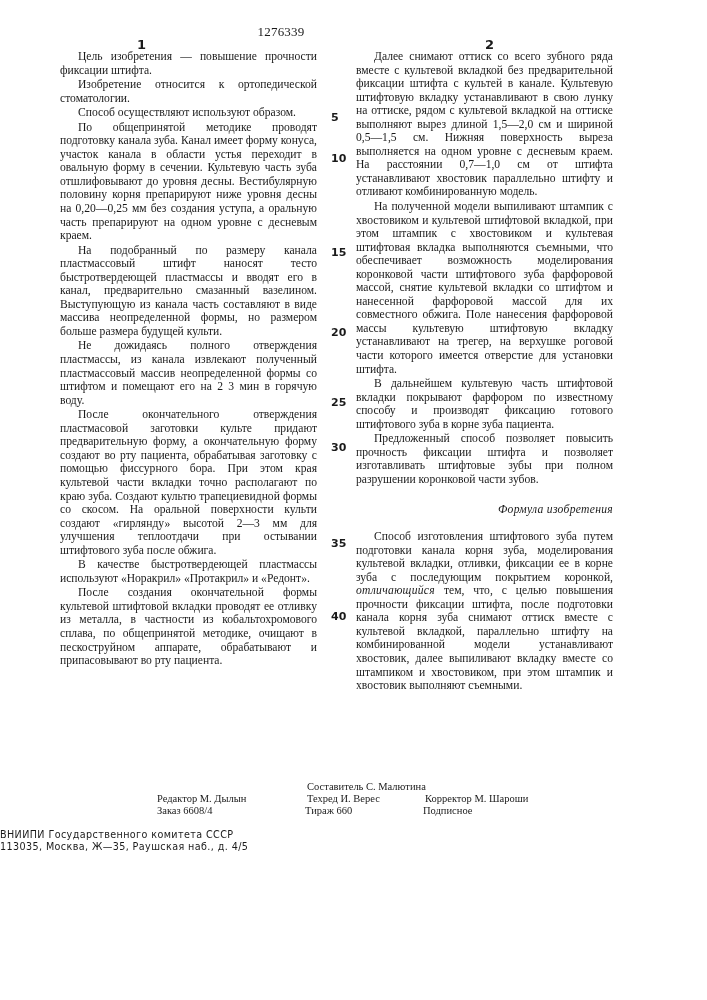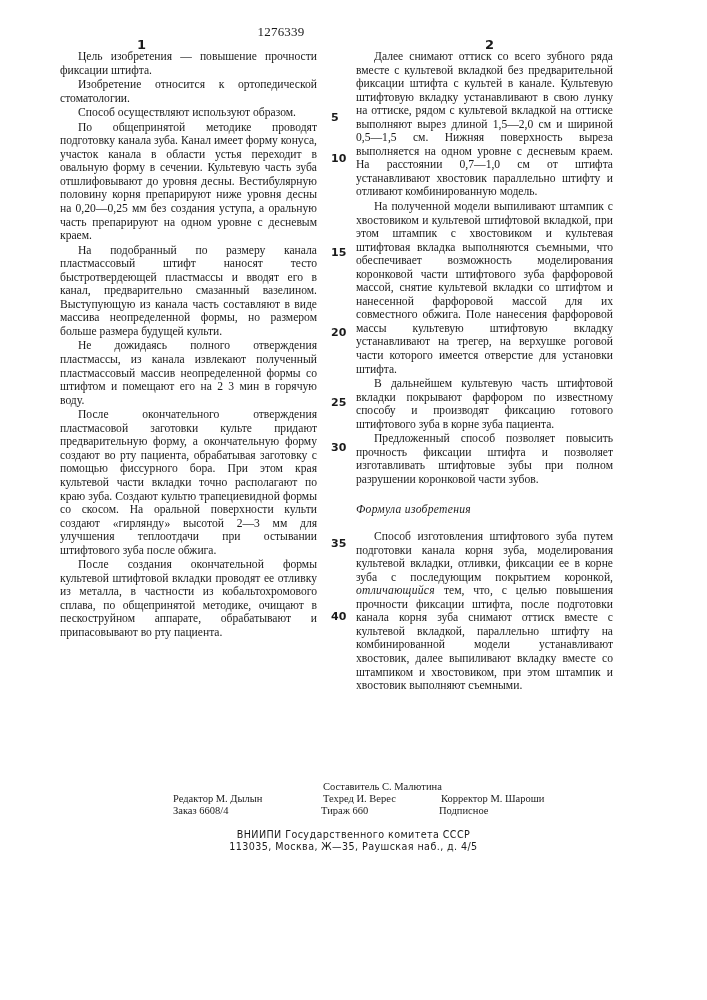--- a/index.html
+++ b/index.html
@@ -20,31 +20,31 @@
     .col-num.right { left: 485px; }
     .column {
       position: absolute; top: 50px; width: 257px;
       font-size: 11.6px; line-height: 13.55px; text-align: justify;
       hyphens: manual;
     }
     .column.left { left: 60px; }
     .column.right { left: 356px; }
     .column p { margin: 0 0 1px 0; text-indent: 18px; }
     .formula-head {
-      text-align: left; font-style: italic; margin: 16px 0 14px 0 !important;
+      text-align: right; font-style: italic; margin: 16px 0 14px 0 !important;
       text-indent: 0 !important; letter-spacing: 0.3px;
     }
     .line-num {
       position: absolute; left: 331px; font-size: 11px; font-weight: bold;
       font-family: "DejaVu Sans", sans-serif;
     }
     .footer { position: absolute; top: 781px; left: 0; width: 707px; font-size: 10.5px; line-height: 12px; }
-    .footer .row { position: absolute; white-space: nowrap; margin-left: 16px; }
+    .footer .row { position: absolute; white-space: nowrap; }
     .vniipi {
-      position: absolute; top: 829px; left: 0; width: 707px; text-align: center;
+      position: absolute; top: 829px; left: 0; width: 707px; text-align: left;
       font-family: "DejaVu Sans", sans-serif; font-size: 9.6px; line-height: 11.5px;
       letter-spacing: 0.4px;
     }
     .vniipi div { white-space: nowrap; }
     em { font-style: italic; letter-spacing: 0.3px; }
   </style>
 </head>
 <body>
 
 <div class="patent-no">1276339</div>
@@ -52,20 +52,21 @@
 <div class="col-num right">2</div>
 
 <div class="column left">
   <p>Цель изобретения — повышение прочности фиксации штифта.</p>
   <p>Изобретение относится к ортопедической стоматологии.</p>
   <p>Способ осуществляют используют образом.</p>
   <p>По общепринятой методике проводят подготовку канала зуба. Канал имеет форму конуса, участок канала в области устья переходит в овальную форму в сечении. Культевую часть зуба отшлифовывают до уровня десны. Вестибулярную половину корня препарируют ниже уровня десны на 0,20—0,25 мм без создания уступа, а оральную часть препарируют на одном уровне с десневым краем.</p>
   <p>На подобранный по размеру канала пластмассовый штифт наносят тесто быстротвердеющей пластмассы и вводят его в канал, предварительно смазанный вазелином. Выступующую из канала часть составляют в виде массива неопределенной формы, но размером больше размера будущей культи.</p>
   <p>Не дожидаясь полного отверждения пластмассы, из канала извлекают полученный пластмассовый массив неопределенной формы со штифтом и помещают его на 2 3 мин в горячую воду.</p>
   <p>После окончательного отверждения пластмасовой заготовки культе придают предварительную форму, а окончательную форму создают во рту пациента, обрабатывая заготовку с помощью фиссурного бора. При этом края культевой части вкладки точно располагают по краю зуба. Создают культю трапециевидной формы со скосом. На оральной поверхности культи создают «гирлянду» высотой 2—3 мм для улучшения теплоотдачи при остывании штифтового зуба после обжига.</p>
+  <p>В качестве быстротвердеющей пластмассы используют «Норакрил» «Протакрил» и «Редонт».</p>
   <p>После создания окончательной формы культевой штифтовой вкладки проводят ее отливку из металла, в частности из кобальтохромового сплава, по общепринятой методике, очищают в пескоструйном аппарате, обрабатывают и припасовывают во рту пациента.</p>
 </div>
 
 <div class="line-num" style="top:111px">5</div>
 <div class="line-num" style="top:152px">10</div>
 <div class="line-num" style="top:246px">15</div>
 <div class="line-num" style="top:326px">20</div>
 <div class="line-num" style="top:396px">25</div>
 <div class="line-num" style="top:441px">30</div>
 <div class="line-num" style="top:537px">35</div>

